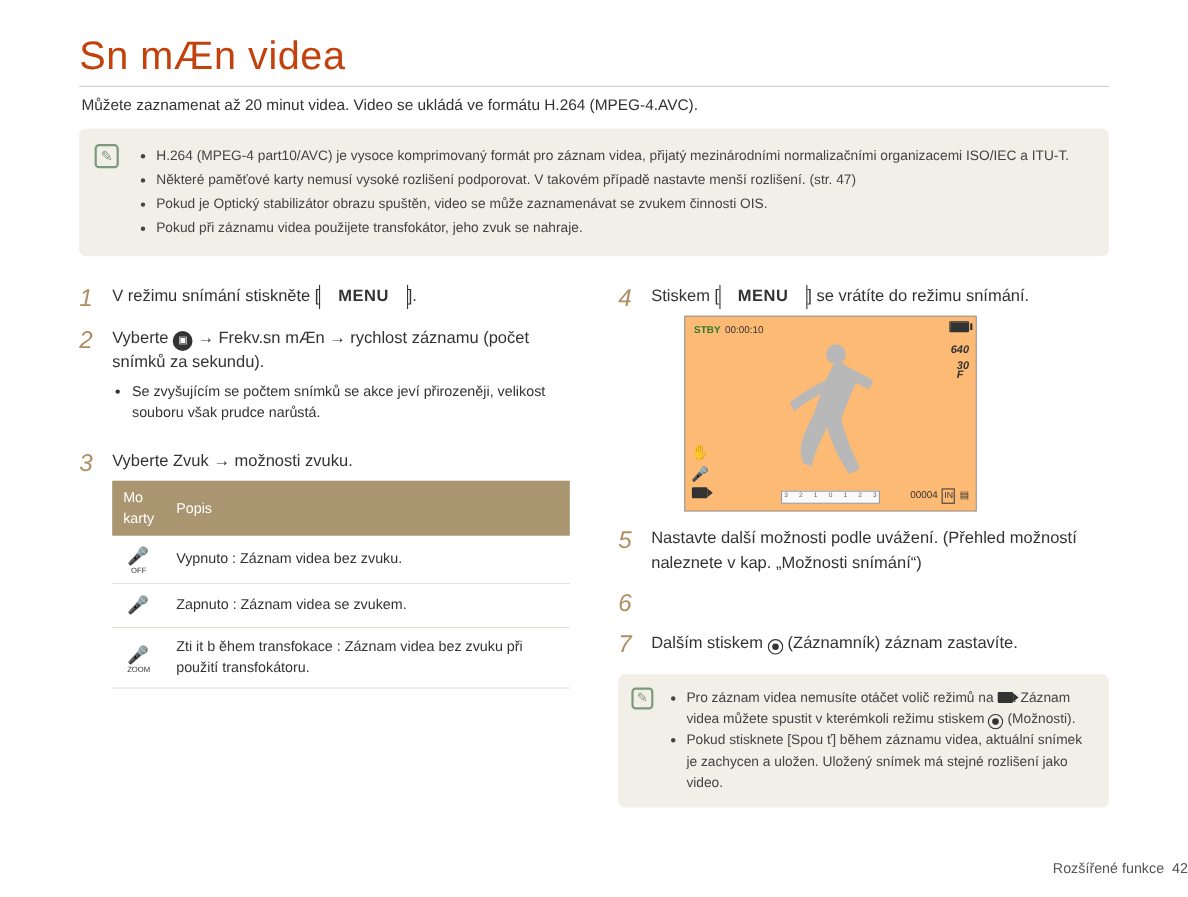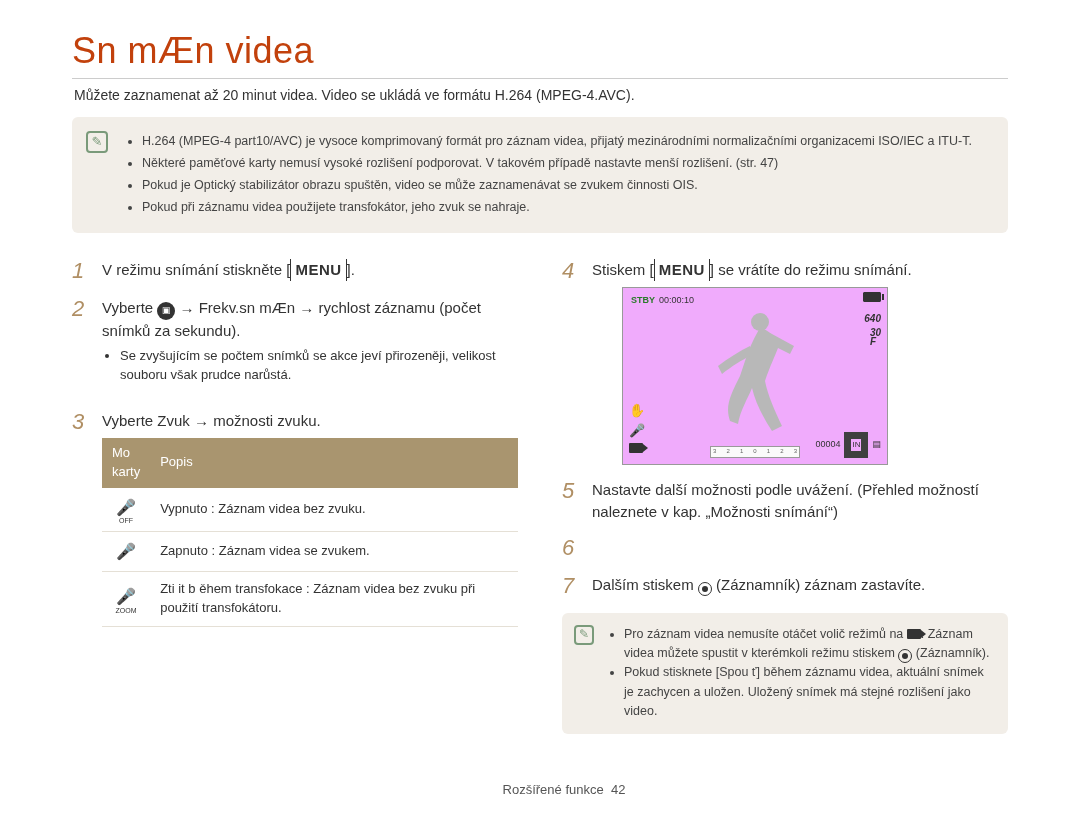--- a/index.html
+++ b/index.html
@@ -48,21 +48,21 @@
   .col { flex: 1; }
   .step { display: flex; gap: 12px; margin-bottom: 14px; }
   .step-num { font-style: italic; font-size: 22px; color: #b08f64; min-width: 18px; line-height: 1.1; }
   .step-body { font-size: 15px; color: #333; line-height: 1.45; }
   .step-body ul { margin: 6px 0 11px 0; padding-left: 18px; font-size: 13px; }
   .menu-label {
     display: inline-block;
     font-weight: bold;
     border-left: 1px solid #333;
     border-right: 1px solid #333;
-    padding: 0 4px;
+    padding: 0 16px;
     letter-spacing: 0.5px;
   }
   .mode-dial {
     display: inline-flex; align-items: center; justify-content: center;
     width: 18px; height: 18px; border-radius: 50%;
     background: #333; color: #fff; font-size: 9px;
   }
   table.opts {
     border-collapse: collapse;
     width: 100%;
@@ -74,39 +74,39 @@
     color: #fff;
     text-align: left;
     font-weight: normal;
     padding: 6px 10px;
     font-size: 13px;
   }
   table.opts td { padding: 8px 10px; border-bottom: 1px solid #e5e0d6; vertical-align: middle; }
   table.opts td.icon-cell { width: 40px; text-align: center; font-size: 16px; }
   .screen {
     width: 266px; height: 178px;
-    background: #f0abfc;
+    background: #fdba74;
     border: 1px solid #999;
     position: relative;
     margin: 6px 0 0 30px;
     font-family: Arial, sans-serif;
   }
   .screen .stby { position: absolute; top: 6px; left: 8px; font-size: 9px; color: #2a7a2a; font-weight: bold; }
   .screen .stby-time { color: #333; font-weight: normal; margin-left: 4px; }
   .screen .batt { position: absolute; top: 4px; right: 6px; width: 18px; height: 10px; border: 1.5px solid #333; border-radius: 1px; }
   .screen .batt::after { content: ""; position: absolute; display: block; width: 2px; height: 6px; background: #333; right: -4px; top: 1px; }
   .screen .batt-fill { background: #333; width: 100%; height: 100%; }
   .screen .res-text { position: absolute; top: 24px; right: 6px; font-size: 10px; font-style: italic; font-weight: bold; color: #333; }
   .screen .fps-text { position: absolute; top: 40px; right: 6px; font-size: 10px; font-style: italic; font-weight: bold; color: #333; line-height: 0.9; }
   .screen .side-icon { position: absolute; left: 6px; width: 16px; height: 16px; display: flex; align-items: center; justify-content: center; color: #444; font-size: 13px; }
   .screen .side-hand { top: 116px; }
   .screen .side-mic { top: 136px; }
   .screen .cam-icon { position: absolute; left: 6px; bottom: 6px; font-size: 13px; color: #333; }
   .screen .footer-right { position: absolute; right: 6px; bottom: 6px; font-size: 9px; color: #333; display: flex; align-items: center; gap: 4px; }
-  .screen .note-icon { display: inline-block; padding: 0 1px; border: 7px solid #404040; font-size: 8px; }
+  .screen .note-icon { display: inline-block; padding: 0 1px; border: 1px solid #404040; font-size: 8px; }
   .screen .exposure-bar { position: absolute; bottom: 6px; left: 50%; transform: translateX(-50%); width: 90px; height: 12px; border: 1px solid #999; background: #fafafa; }
   .screen .exposure-bar .ticks { display: flex; justify-content: space-between; font-size: 6px; padding: 0 2px; color: #666; }
   .dancer-svg { position: absolute; left: 50%; top: 50%; transform: translate(-50%,-50%); }
   .sub-infobox {
     background: #f2eee8;
     border-radius: 6px;
     padding: 12px 16px 12px 46px;
     font-size: 12.5px;
     color: #444;
     line-height: 1.55;
@@ -131,21 +131,21 @@
   .rec-btn::after { content: ""; width: 6px; height: 6px; background: #333; border-radius: 50%; }
   .vcam-icon {
     display: inline-block; width: 14px; height: 10px; background: #333; position: relative; border-radius: 1px;
     vertical-align: -1px;
   }
   .vcam-icon::after { content: ""; position: absolute; right: -5px; top: 1px; border-left: 5px solid #333; border-top: 4px solid transparent; border-bottom: 4px solid transparent; }
   .page-footer {
     position: absolute;
     bottom: 18px;
     left: 0; right: 0;
-    text-align: center;
+    text-align: right;
     font-size: 13px;
     color: #555;
     padding-left: 48px;
   }
 </style>
 </head>
 <body>
 
 <h1 class="page-title">Sn mÆn  videa</h1>
 <hr class="hr">
@@ -270,21 +270,21 @@
       <div class="step-num">7</div>
       <div class="step-body">
         <span>Dalším stiskem </span><span class="rec-btn"></span><span> (Záznamník) záznam zastavíte.</span>
       </div>
     </div>
 
     <div class="sub-infobox">
       <span class="info-icon">✎</span>
       <ul>
         <li>
-          <span>Pro záznam videa nemusíte otáčet volič režimů na </span><span class="vcam-icon"></span><span>. Záznam videa můžete spustit v kterémkoli režimu stiskem </span><span class="rec-btn"></span><span> (Záznamník).</span>
+          <span>Pro záznam videa nemusíte otáčet volič režimů na </span><span class="vcam-icon"></span><span>. Záznam videa můžete spustit v kterémkoli režimu stiskem </span><span class="rec-btn"></span><span> (Možnosti).</span>
         </li>
         <li>Pokud stisknete [Spou  ť] během záznamu videa, aktuální snímek je zachycen a uložen. Uložený snímek má stejné rozlišení jako video.</li>
       </ul>
     </div>
   </div>
 </div>
 
 <div class="page-footer">
   <span>Rozšířené funkce</span>&nbsp;&nbsp;<span>42</span>
 </div>

